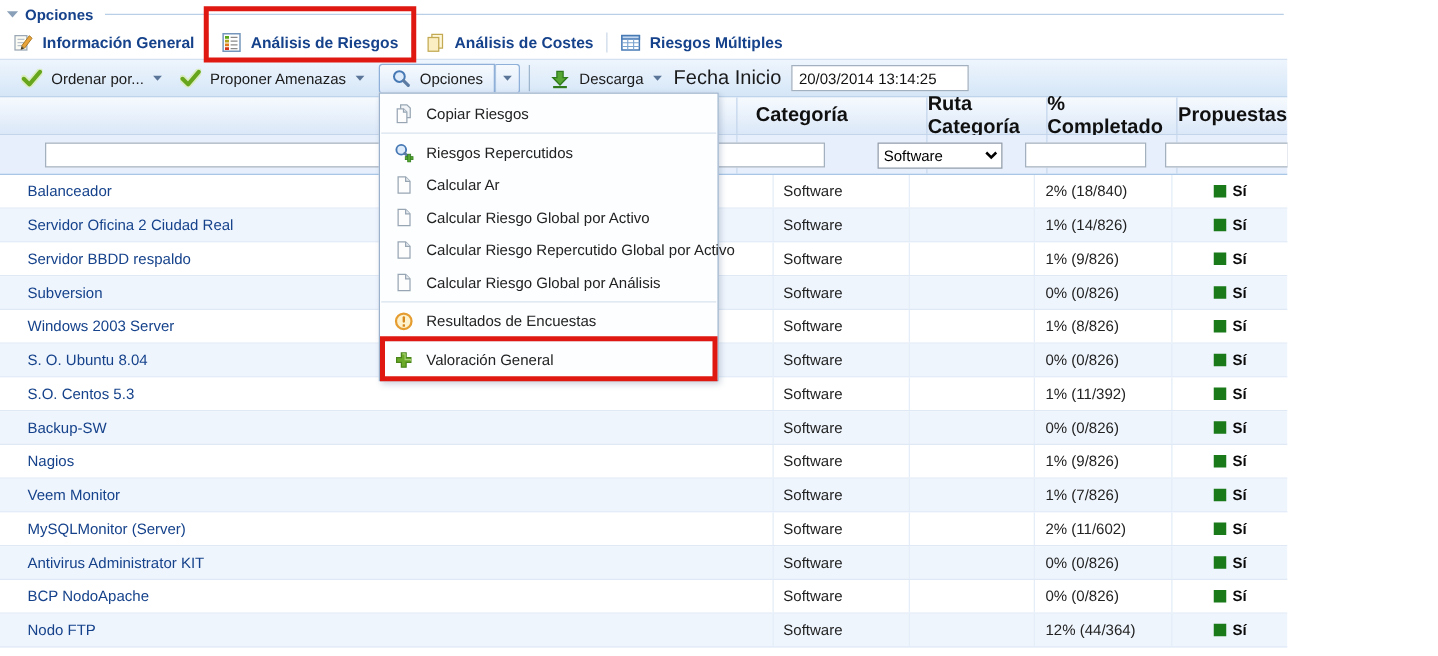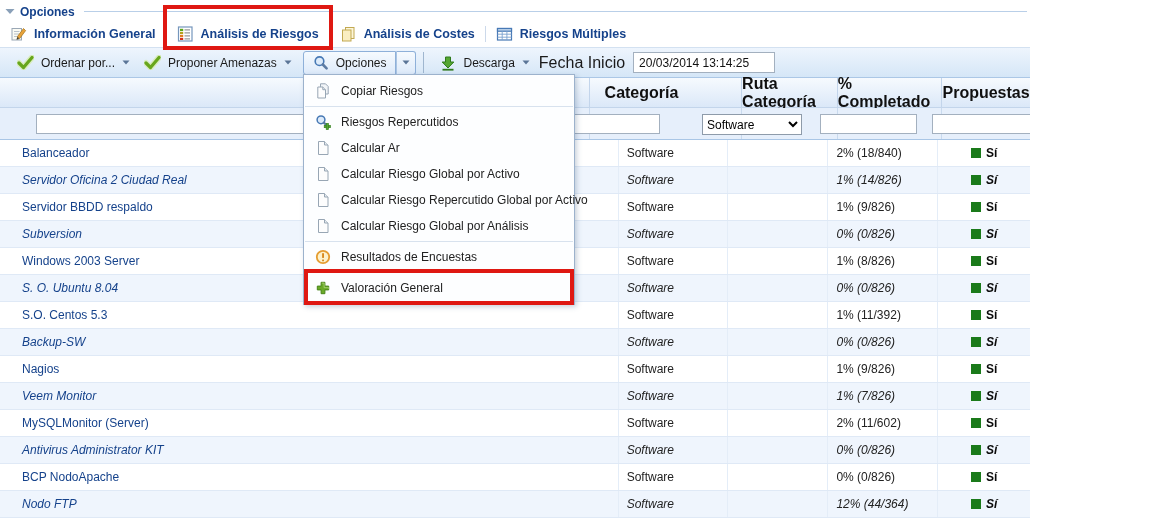--- a/index.html
+++ b/index.html
@@ -39,21 +39,21 @@
   .w-pct{width:122px;}
   .w-prop{width:104px;}
 
   .grid-filter{position:relative;height:32px;background:#e6effb;border-bottom:1px solid #a9c6e6;box-sizing:border-box;display:flex;}
   .gf-cell{height:100%;box-sizing:border-box;}
   .gf-cell + .gf-cell{border-left:1px solid #c9daee;}
   .f-input{position:absolute;top:6px;height:20px;border:1px solid #a3b0bf;box-sizing:border-box;font-family:"Liberation Sans",sans-serif;font-size:12px;padding:0 4px;background:#fff;}
   .f-select{position:absolute;top:6px;height:21px;border:1px solid #8e9baa;background:#fff;font-family:"Liberation Sans",sans-serif;font-size:12px;box-sizing:border-box;}
 
   .grid-row{display:flex;height:27px;border-bottom:1px solid #dfe9f6;box-sizing:border-box;background:#fff;cursor:pointer;}
-  .grid-row.alt{background:#eff5fd;font-style:italic;}
+  .grid-row.alt{background:#eff5fd;}
   .cell{height:100%;display:flex;align-items:center;box-sizing:border-box;font-size:12px;color:#222;white-space:nowrap;overflow:hidden;}
   .c-name{width:690px;padding-left:22px;color:var(--accent);}
   .c-cat{width:122px;padding-left:8px;border-left:1px solid #e4edf8;}
   .c-ruta{width:112px;border-left:1px solid #e4edf8;}
   .c-pct{width:122px;padding-left:8px;border-left:1px solid #e4edf8;}
   .c-prop{width:104px;border-left:1px solid #e4edf8;justify-content:center;gap:5px;}
   .green-sq{width:10px;height:10px;background:var(--green);display:inline-block;}
   .prop-label{font-weight:bold;color:#0a0a0a;}
 
   

